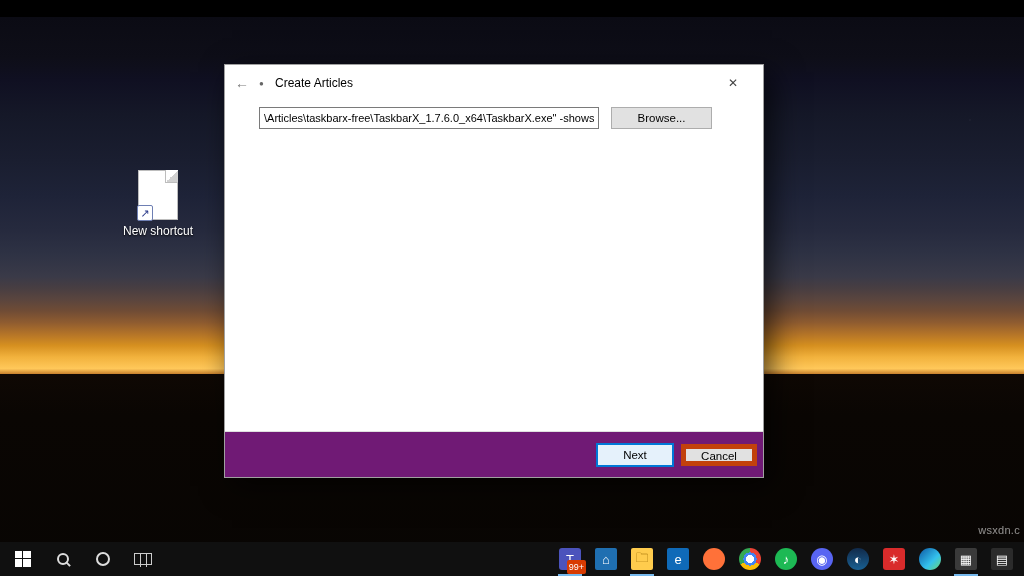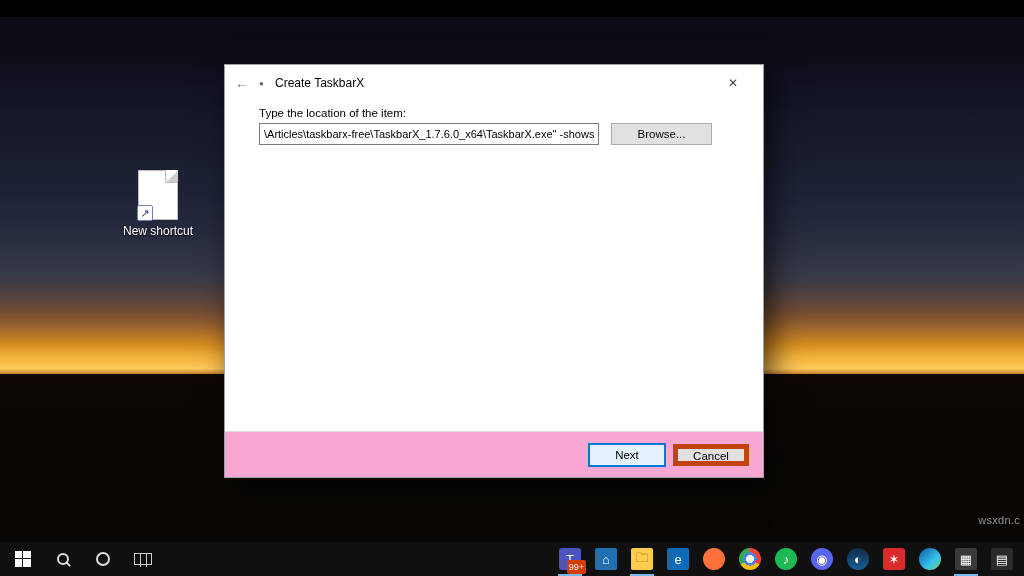--- a/index.html
+++ b/index.html
@@ -79,22 +79,22 @@
   .input-row { display:flex; gap:12px; margin-bottom:28px;}
   .path-input {
     flex:0 0 340px; height:22px; border:1px solid #7a7a7a; font-size:11px; padding:0 4px;
     font-family:"Segoe UI",sans-serif; color:#000; background:#fff; outline:none;
   }
   .browse-btn {
     width:101px; height:22px; font-size:11.5px; background:#e1e1e1; border:1px solid #adadad;
   }
   .cont { font-size:11.5px;}
   .footer {
-    border-top:1px solid #dfdfdf; background:#f9a8d4; height:46px;
-    display:flex; align-items:center; justify-content:flex-end; gap:8px; padding:0 14px;
+    border-top:1px solid #dfdfdf; background:#701a75; height:46px;
+    display:flex; align-items:center; justify-content:flex-end; gap:8px; padding:0 6px;
   }
   .btn {
     width:76px; height:22px; font-size:11.5px; border:5px solid #c2410c; background:#e1e1e1;
   }
   .btn.primary { border:1px solid #0078d7; background:#e5f1fb; box-shadow:0 0 0 1px #0078d7;}
 
   
   .taskbar {
     position:absolute; left:0; bottom:0; width:100%; height:34px; background:#101010;
     display:flex; align-items:center; padding:0 4px;
@@ -118,21 +118,21 @@
     width:36px; height:34px; display:flex; align-items:center; justify-content:center; position:relative;
   }
   .app.active::after{content:"";position:absolute;left:6px;right:6px;bottom:0;height:2px;background:#76b9ed;}
   .ic { width:22px; height:22px; border-radius:3px; display:flex; align-items:center; justify-content:center; font-size:13px; color:#fff;}
   .ic.square { border-radius:2px;}
   .badge {
     position:absolute; right:2px; bottom:2px; min-width:16px; height:14px; padding:0 2px;
     background:#d83b01; color:#fff; font-size:9px; line-height:14px; border-radius:2px; text-align:center;margin-left:40px;
   }
   .watermark {
-    position:absolute; right:4px; bottom:50px; color:rgba(255,255,255,0.55); font-size:11px;
+    position:absolute; right:4px; bottom:40px; color:rgba(255,255,255,0.55); font-size:11px;
     font-family:Arial,sans-serif; letter-spacing:.3px;
   }
 
   
   .bg-teams{background:#4b53bc;}
   .bg-store{background:#1f6fb1;}
   .bg-folder{background:#ffcc4d;color:#9a6a00;}
   .bg-edge-old{background:#0f6ab8;}
   .bg-firefox{background:#ff7139;}
   .bg-chrome{background:radial-gradient(circle at 50% 50%,#fff 0 25%,#4285f4 25% 42%,transparent 42%),conic-gradient(#ea4335 0 120deg,#fbbc05 120deg 240deg,#34a853 240deg 360deg);border-radius:50%;}
@@ -153,27 +153,26 @@
     <div class="file">
       <div class="arrow">↗</div>
     </div>
     <div class="label">New shortcut</div>
   </div>
 
   <div class="dialog">
     <div class="titlebar">
       <span class="back-arrow">←</span>
       <span class="dot">●</span>
-      <span class="title">Create TaskbarX</span>
+      <span class="title">Create Articles</span>
       <div class="close">
         <span>✕</span>
       </div>
     </div>
     <div class="content">
-      <div class="label-row">Type the location of the item:</div>
       <div class="input-row">
         <input class="path-input" value="\Articles\taskbarx-free\TaskbarX_1.7.6.0_x64\TaskbarX.exe&quot; -showstartmenu" style="">
         <button class="browse-btn">Browse...</button>
       </div>
     </div>
     <div class="footer">
       <button class="btn primary">Next</button>
       <button class="btn">Cancel</button>
     </div>
   </div>

